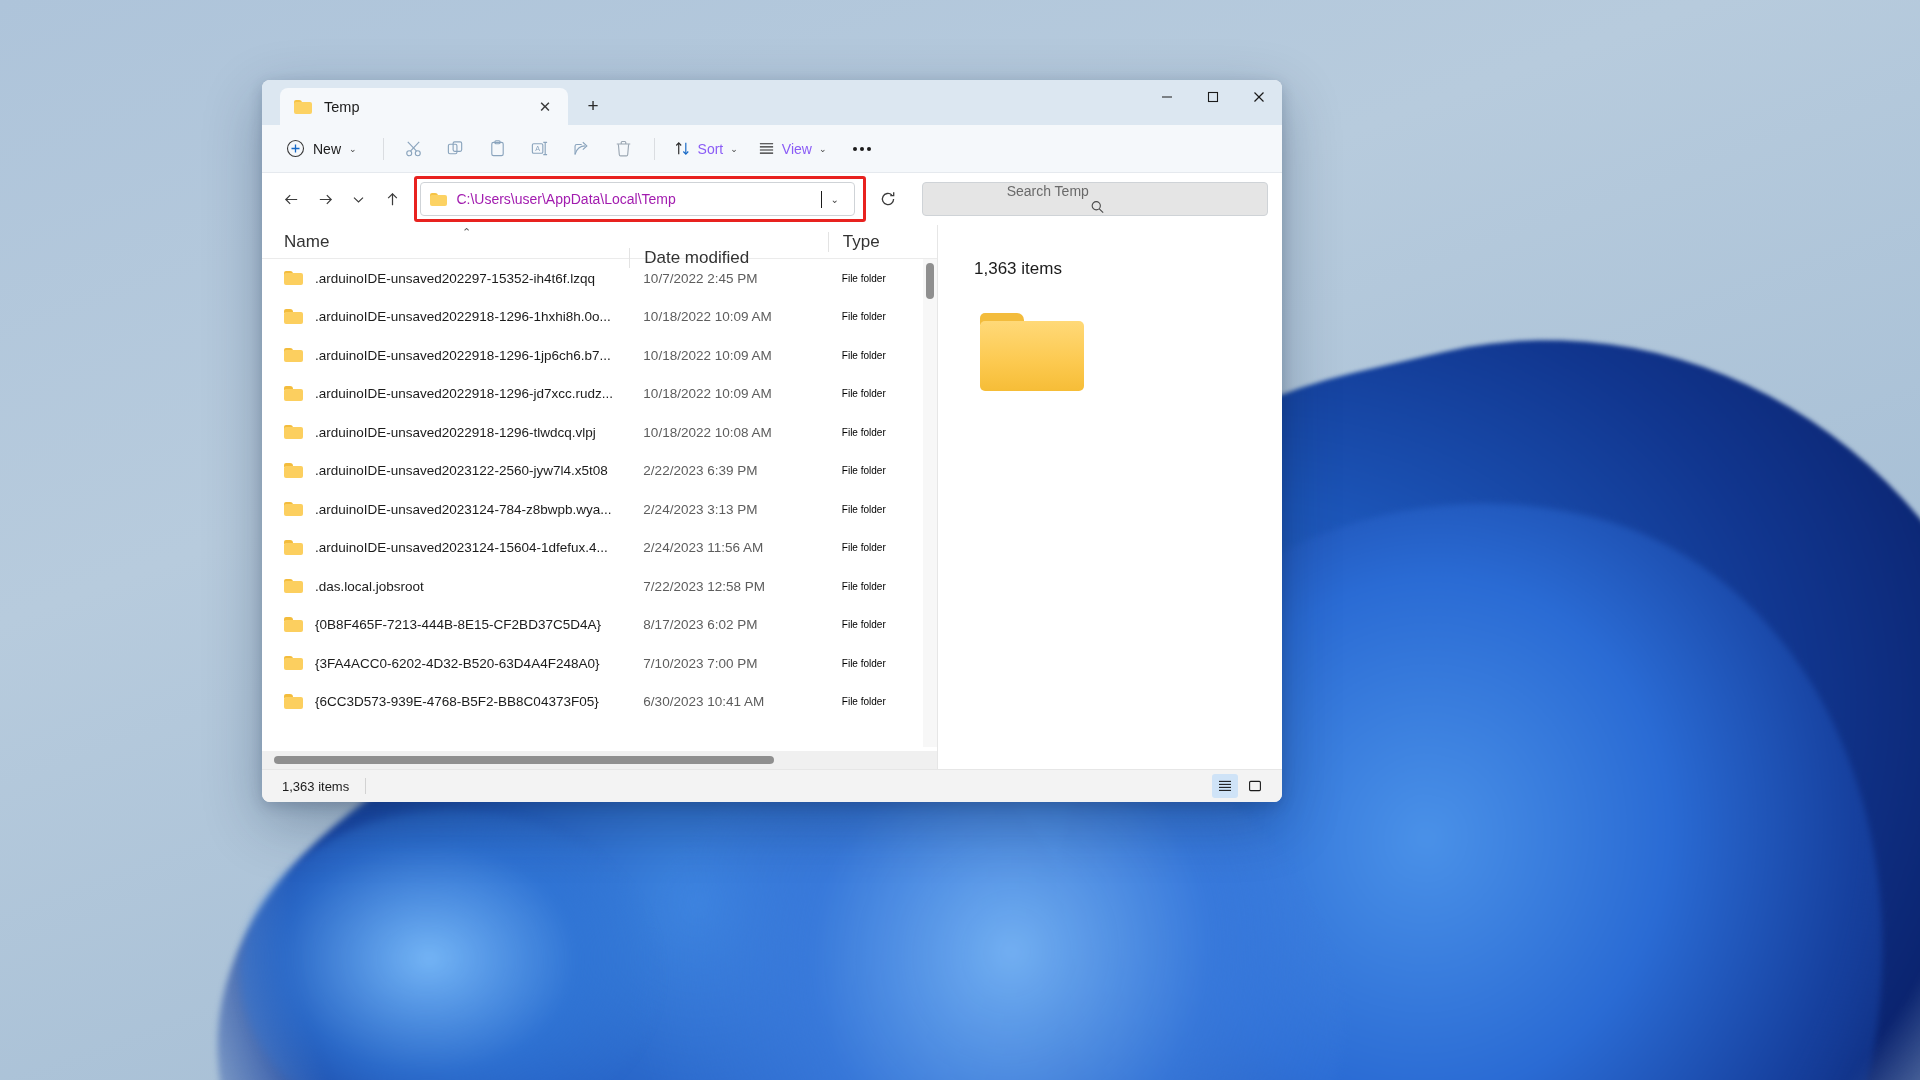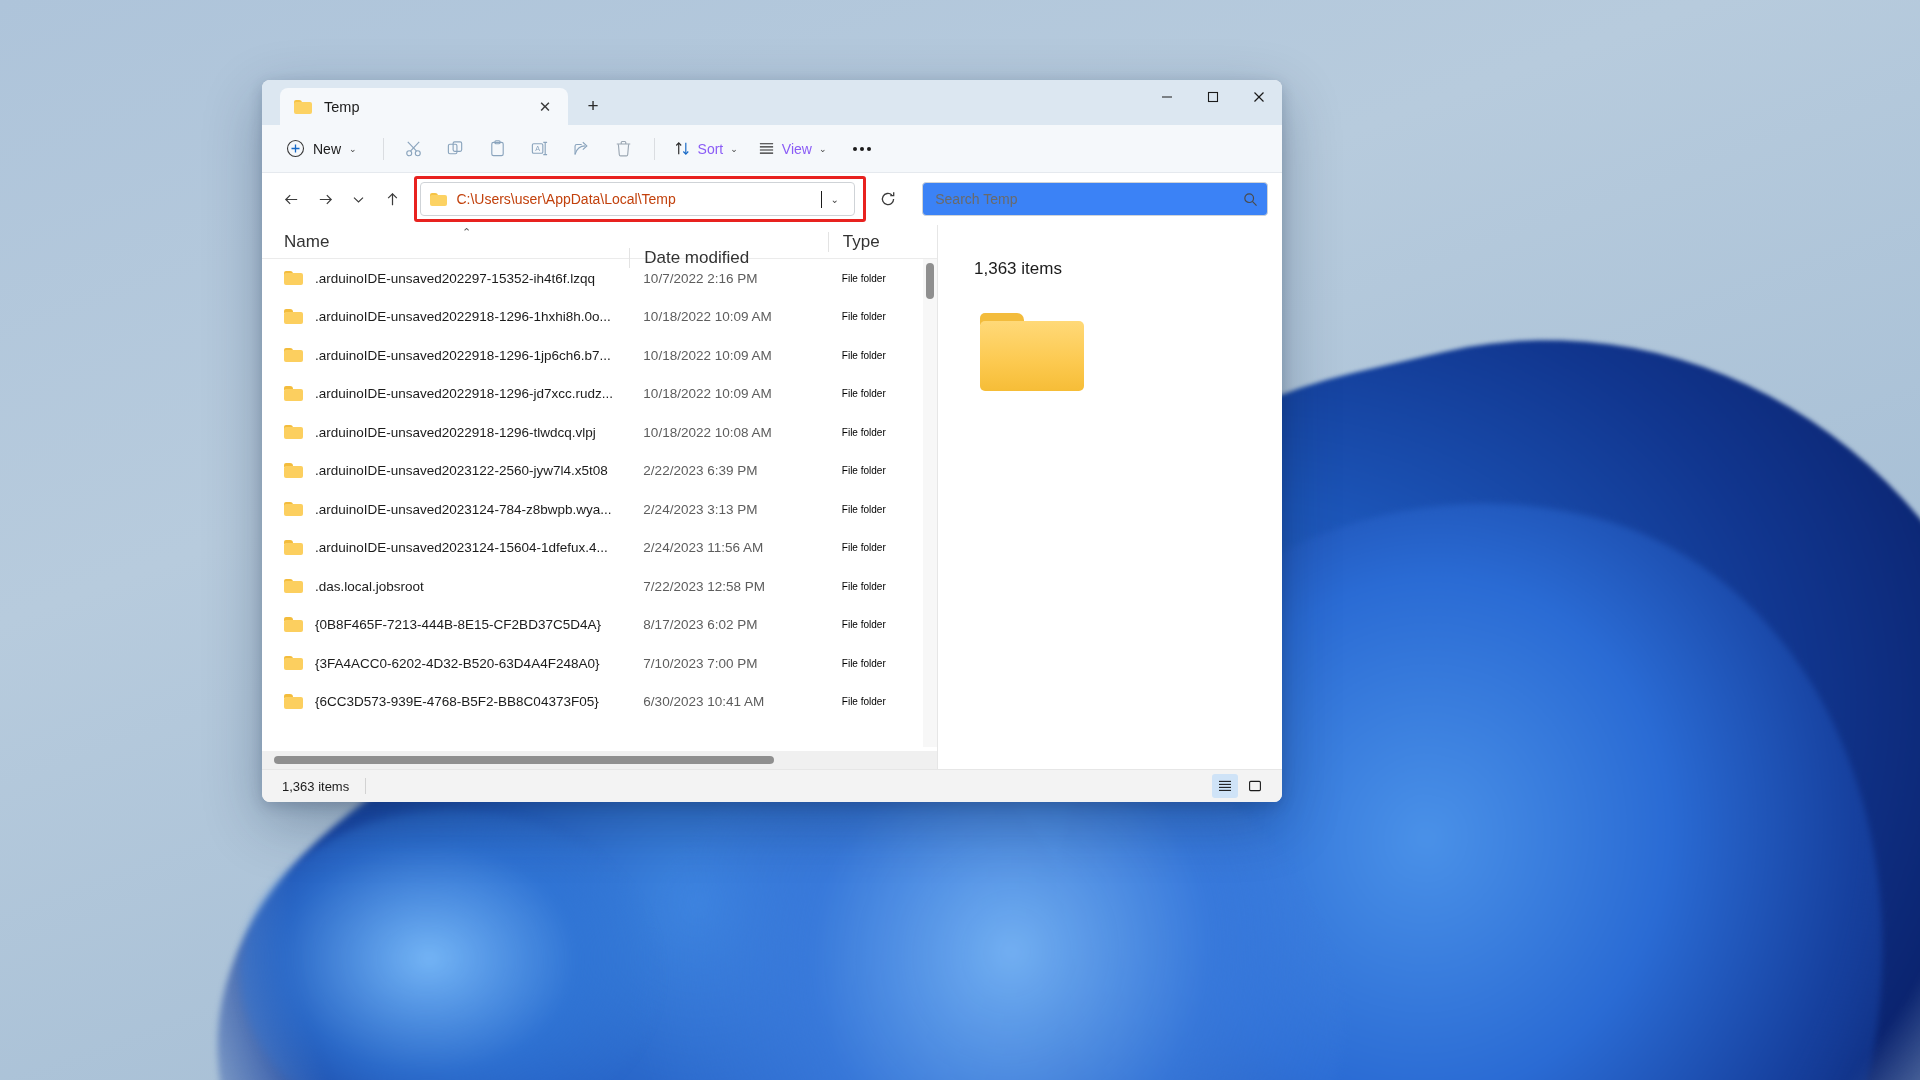--- a/index.html
+++ b/index.html
@@ -197,39 +197,39 @@
   }
   .addr-folder::before {
     content: ""; position: absolute; left: 0; top: 1px;
     width: 8px; height: 4px; background: #f6c344; border-radius: 2px 3px 0 0;
   }
   .addr-folder::after {
     content: ""; position: absolute; left: 0; top: 3px;
     width: 17px; height: 11px; background: #fcd263; border-radius: 2px;
   }
   .addr-path {
-    font-size: 14px; color: #c2410c; flex: 1; white-space: nowrap;
+    font-size: 14px; color: #a21caf; flex: 1; white-space: nowrap;
   }
   .caret-line {
     width: 1px; height: 17px; background: #1b1b1b; margin-left: 1px;
   }
   .addr-chev {
     width: 26px; height: 28px; display: flex; align-items: center; justify-content: center;
     color: #444; font-size: 10px;
   }
   .refreshbtn {
     width: 36px; height: 32px; border-radius: 4px; margin-left: 14px;
     display: flex; align-items: center; justify-content: center;
     color: #3b3b3b;
   }
   .searchbox {
     margin-left: 14px;
     width: 350px; height: 34px;
-    background: #3b82f6; border: 1px solid #cfd3d7; border-radius: 4px;
-    display: flex; align-items: center; padding: 0 8px 0 12px;
+    background: #e5e5e5; border: 1px solid #cfd3d7; border-radius: 4px;
+    display: flex; align-items: center; padding: 0 8px 0 12px; flex-direction: column;
   }
   .searchbox input {
     flex: 1; border: none; outline: none;
     font-family: "Liberation Sans", sans-serif;
     font-size: 14px; color: #1b1b1b; background: transparent;
   }
   .searchbox input::placeholder { color: #6a6a6a; }
 
   
   .content {
@@ -521,21 +521,21 @@
           <span class="sortcaret">⌃</span>
           <div class="col name">Name</div>
           <div class="col date">Date modified</div>
           <div class="col type">Type</div>
         </div>
 
         <div class="rows" id="file-rows">
             <div class="row">
               <span class="row-folder"></span>
               <span class="cell-name">.arduinoIDE-unsaved202297-15352-ih4t6f.lzqq</span>
-              <span class="cell-date">10/7/2022 2:16 PM</span>
+              <span class="cell-date">10/7/2022 2:45 PM</span>
               <span class="cell-type">File folder</span>
             </div>
             <div class="row">
               <span class="row-folder"></span>
               <span class="cell-name">.arduinoIDE-unsaved2022918-1296-1hxhi8h.0o...</span>
               <span class="cell-date">10/18/2022 10:09 AM</span>
               <span class="cell-type">File folder</span>
             </div>
             <div class="row">
               <span class="row-folder"></span>

